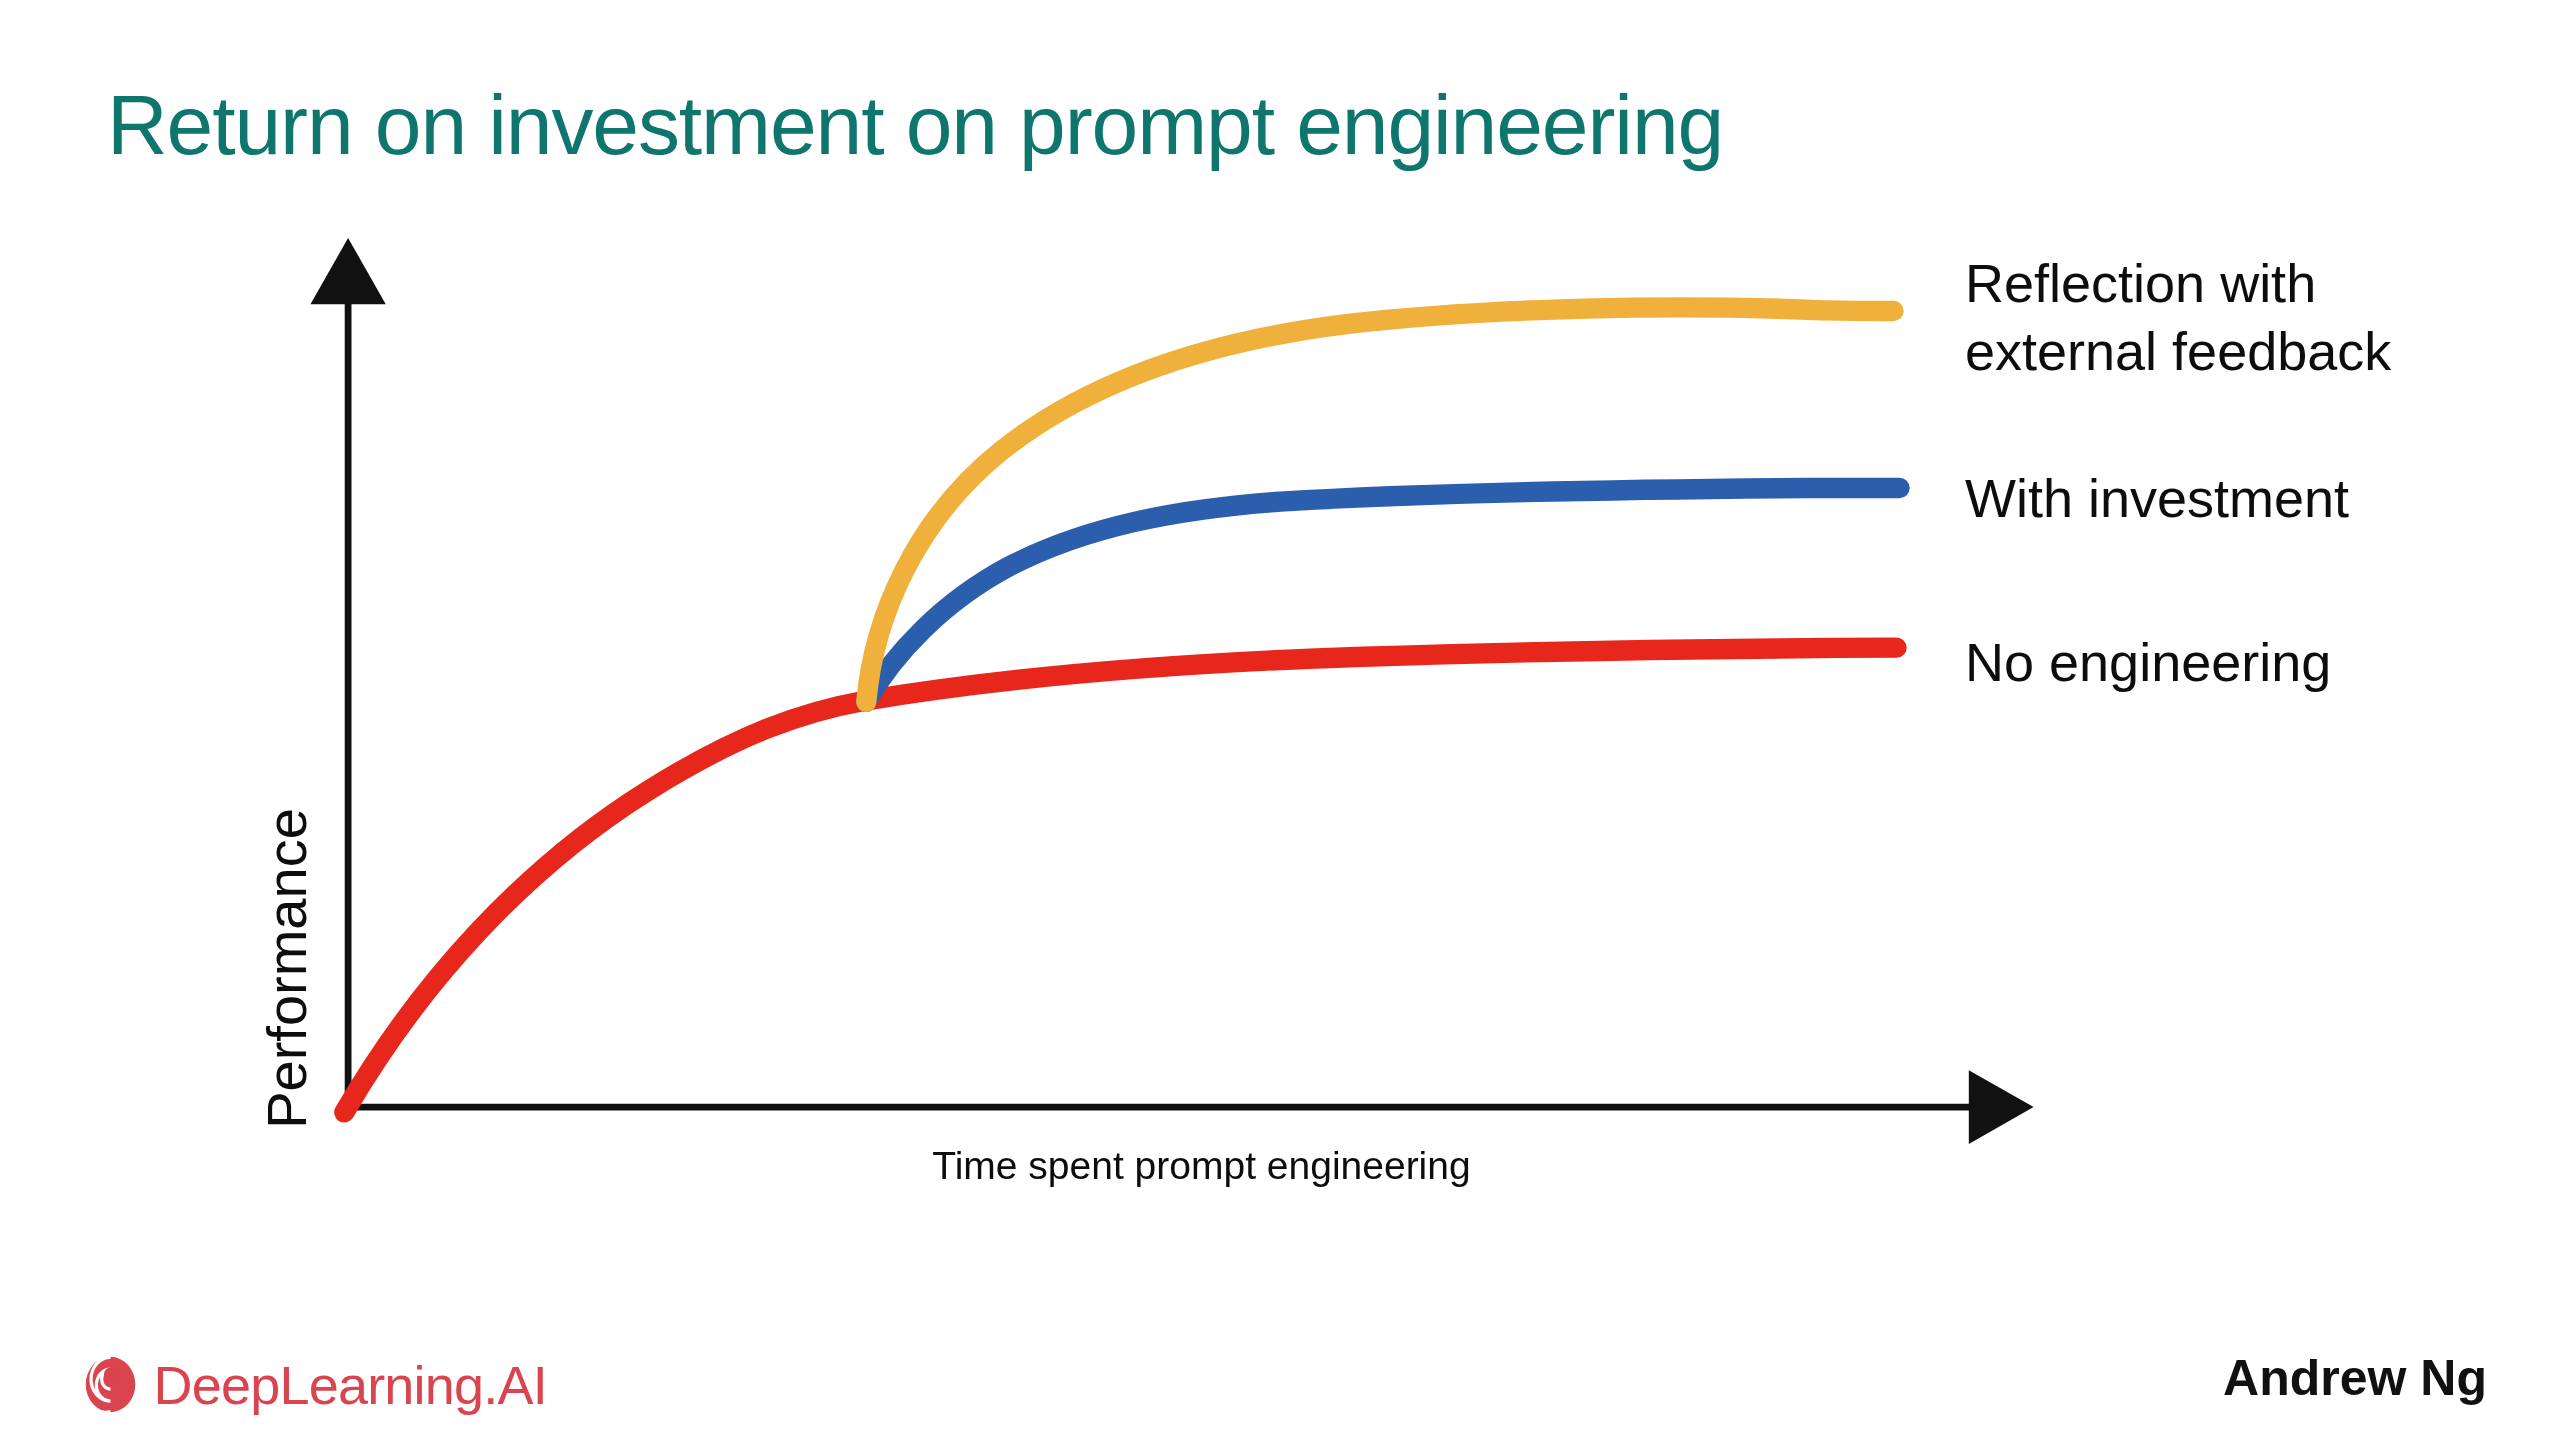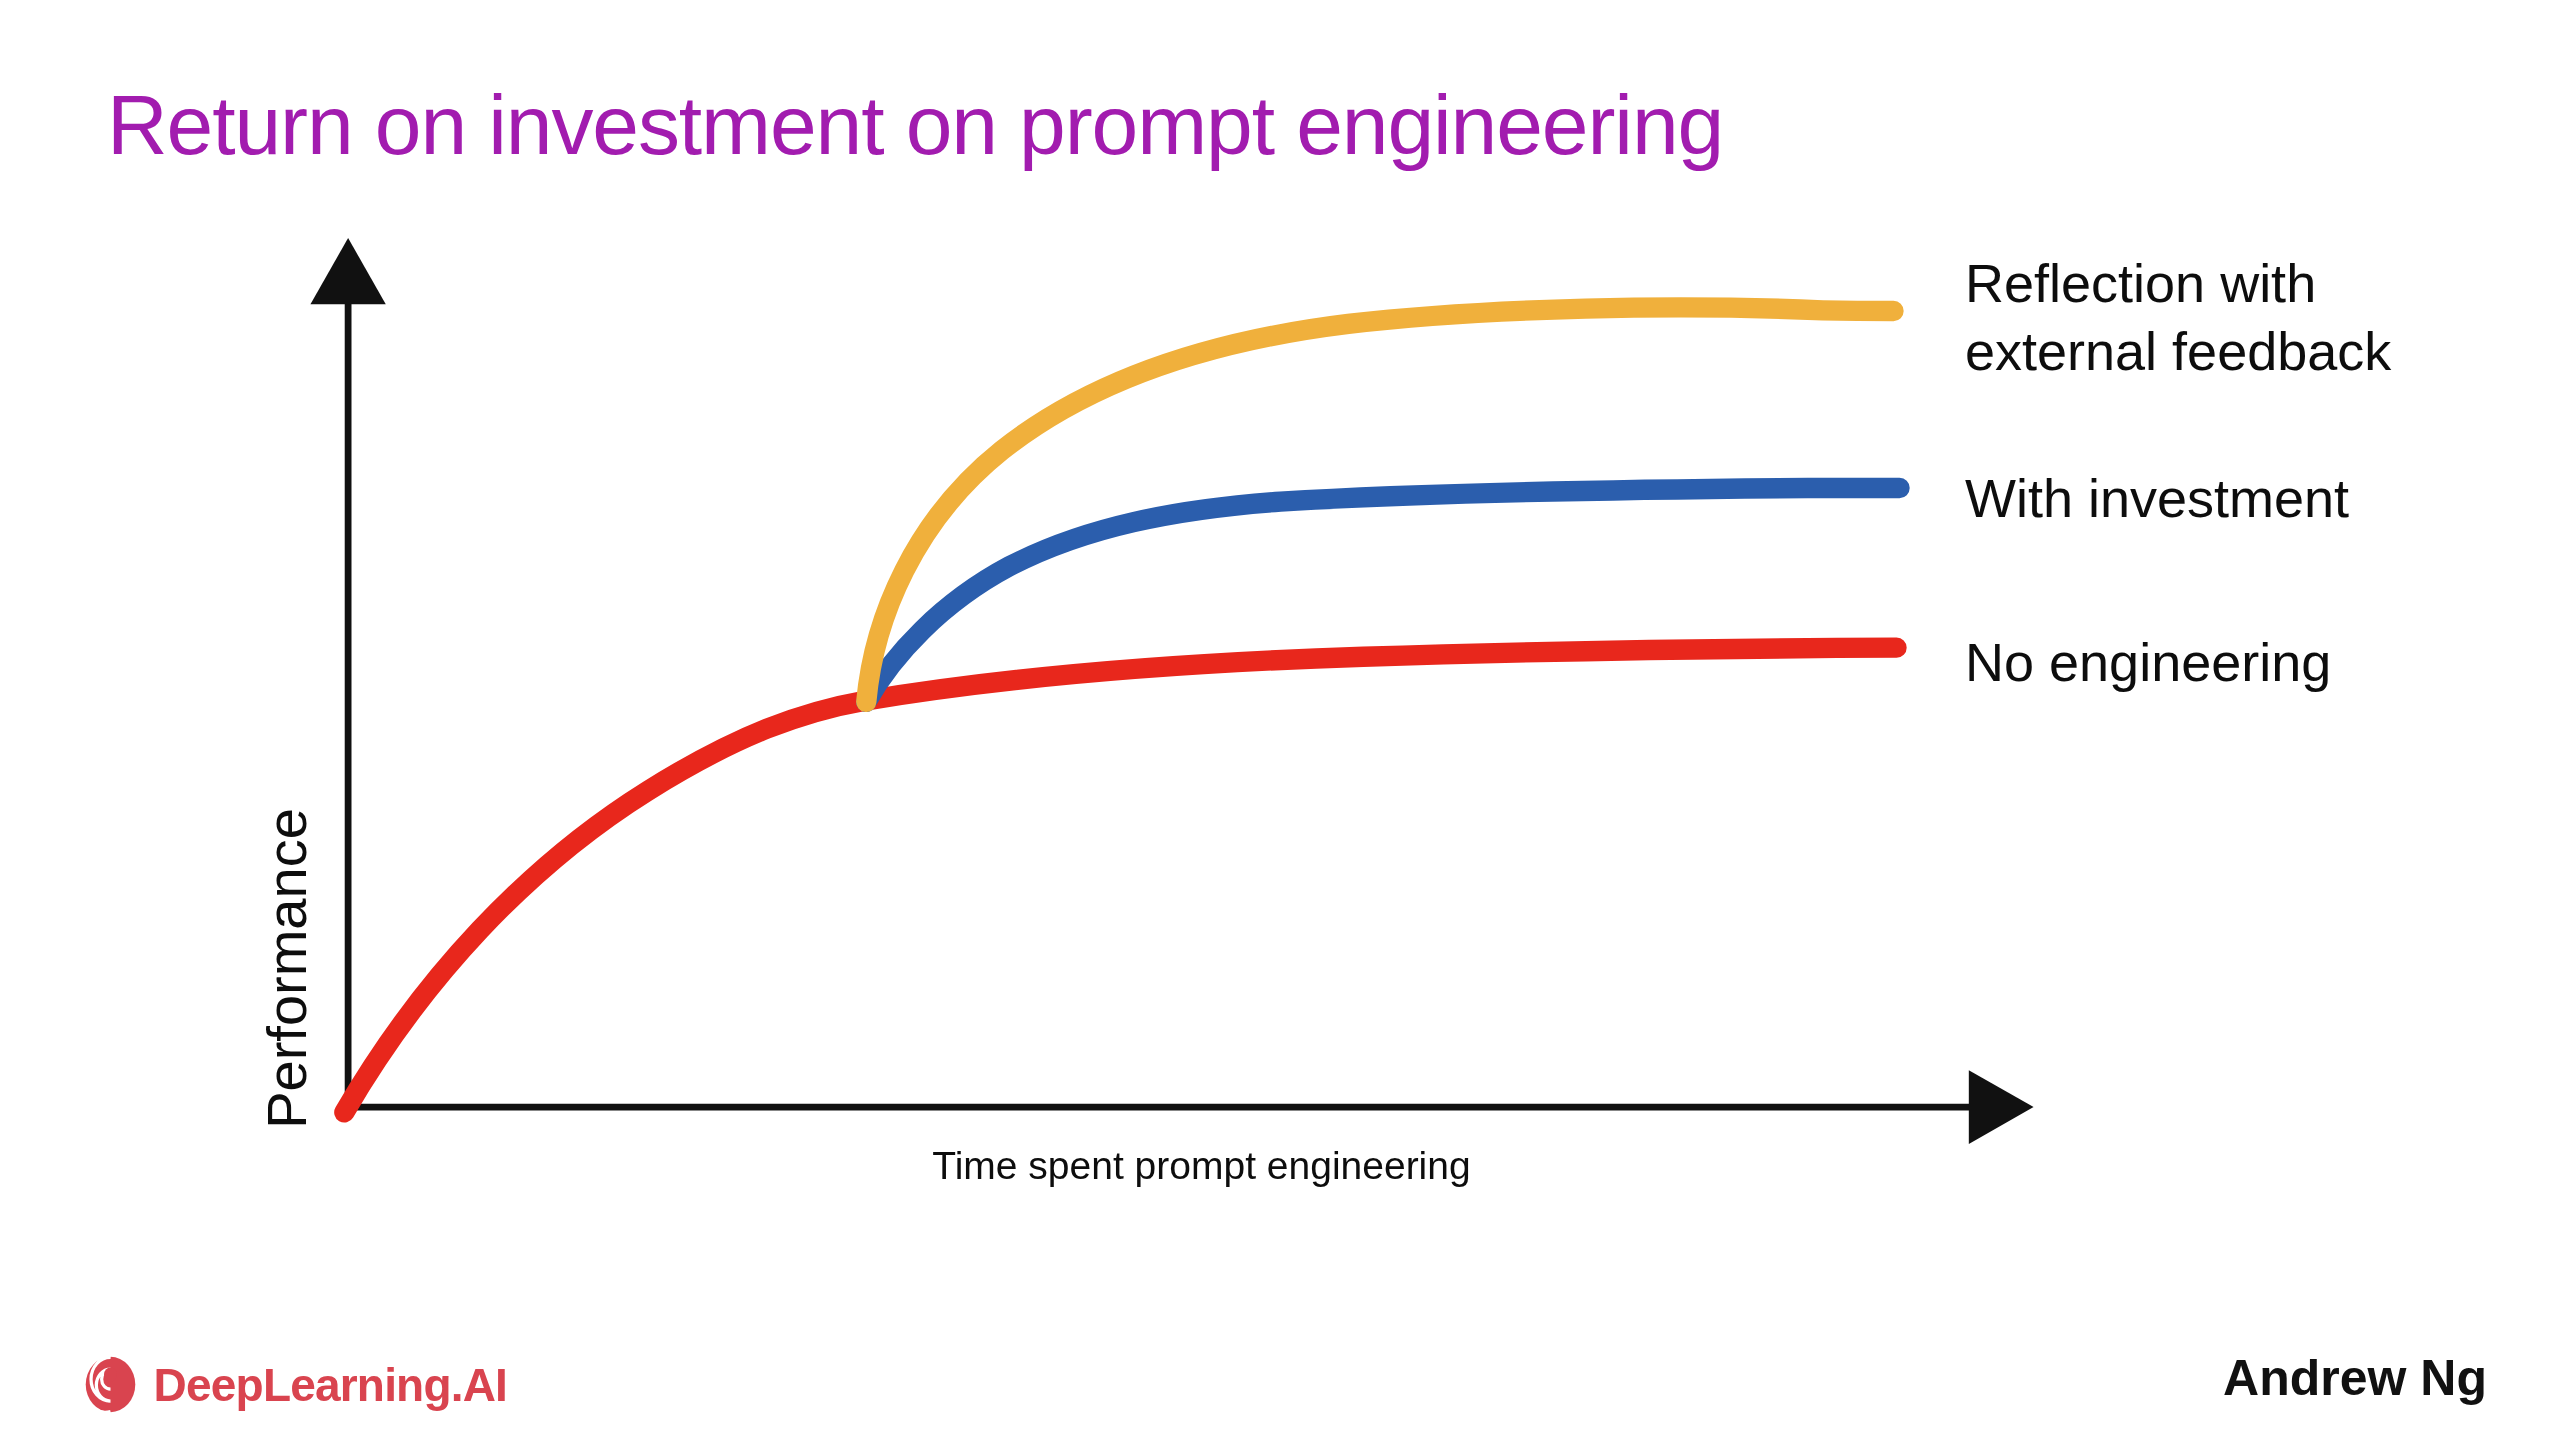--- a/index.html
+++ b/index.html
@@ -25,21 +25,21 @@
 
   
   #slide-title {
     position: absolute;
     left: 107px;
     top: 78px;
     font-size: 84px;
     font-weight: 400;
     letter-spacing: -1.1px;
     line-height: 1.12;
-    color: #a21caf;
+    color: #0f766e;
     white-space: nowrap;
   }
 
   
   #chart-svg {
     position: absolute;
     left: 0;
     top: 0;
     width: 2576px;
     height: 1449px;
@@ -103,22 +103,22 @@
     align-items: center;
     gap: 13.6px;
   }
   #brand-mark {
     width: 59px;
     height: 59px;
     display: block;
     flex: 0 0 auto;
   }
   #brand-text {
-    font-size: 46px;
-    font-weight: 700;
+    font-size: 54px;
+    font-weight: 400;
     letter-spacing: -0.8px;
     color: #D9444F;
     line-height: 1;
     white-space: nowrap;
   }
   #footer-author {
     position: absolute;
     right: 89px;
     bottom: 42px;
     font-size: 50px;

